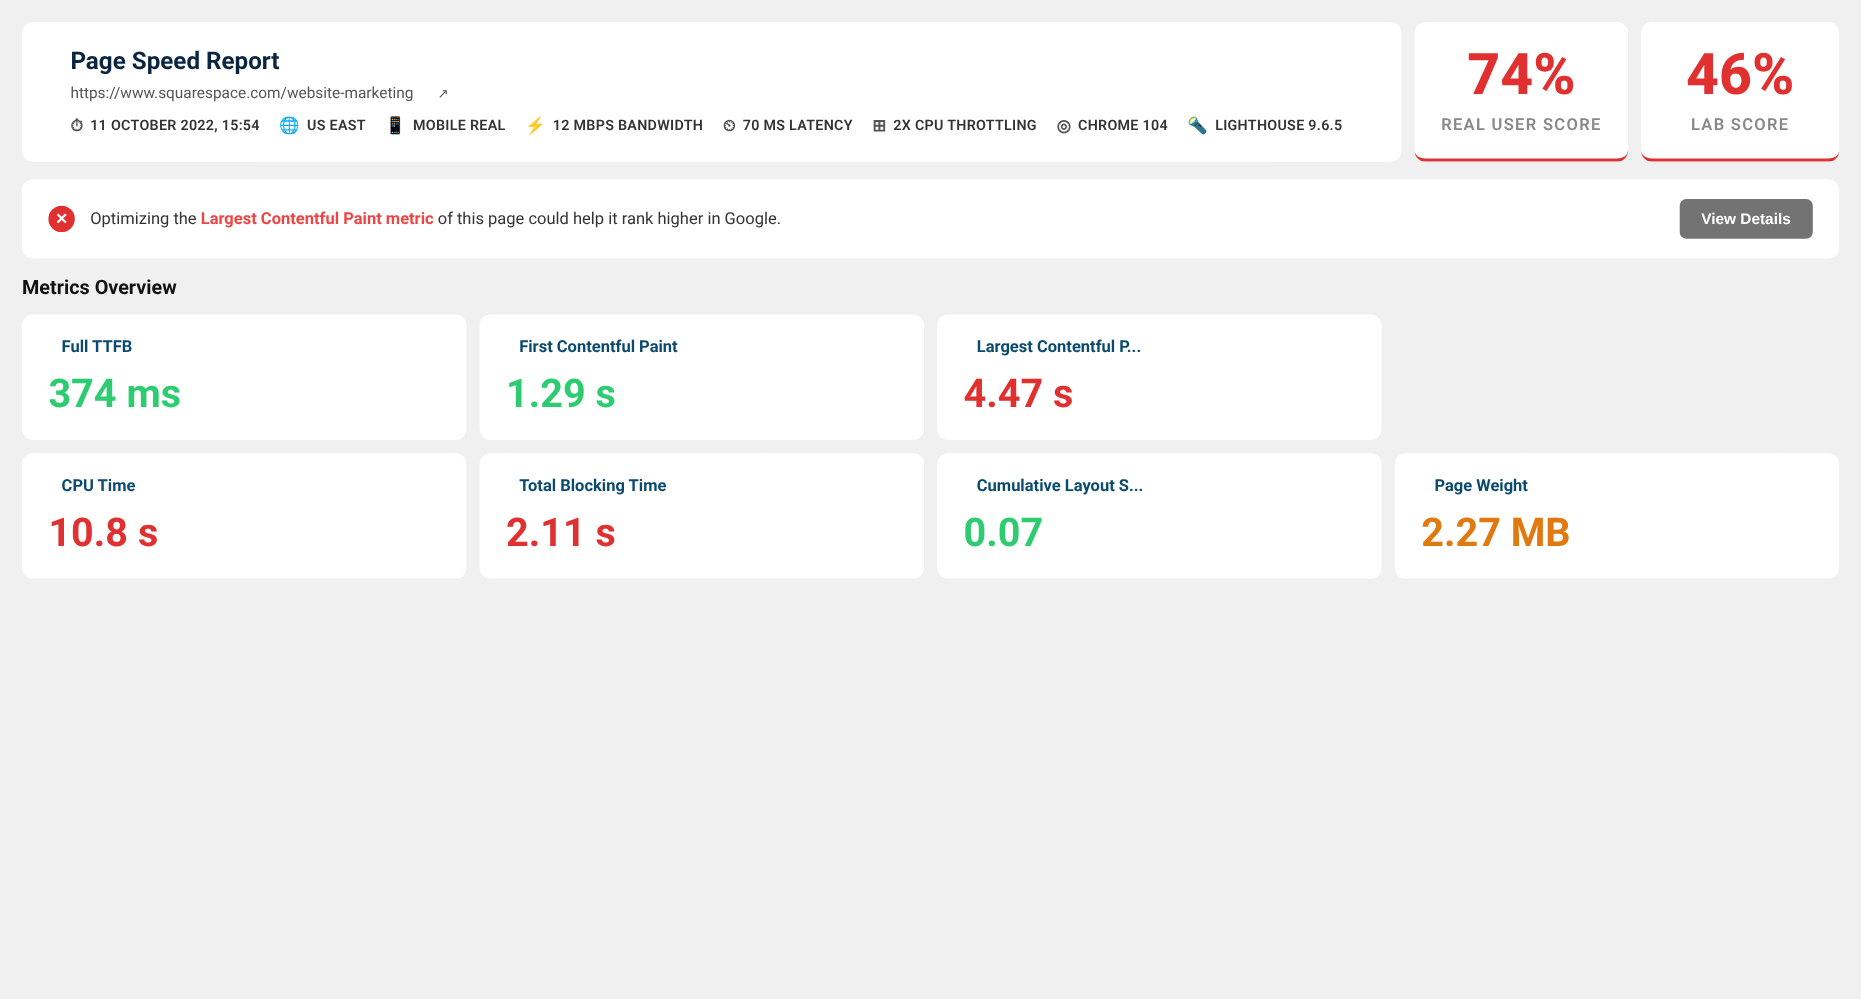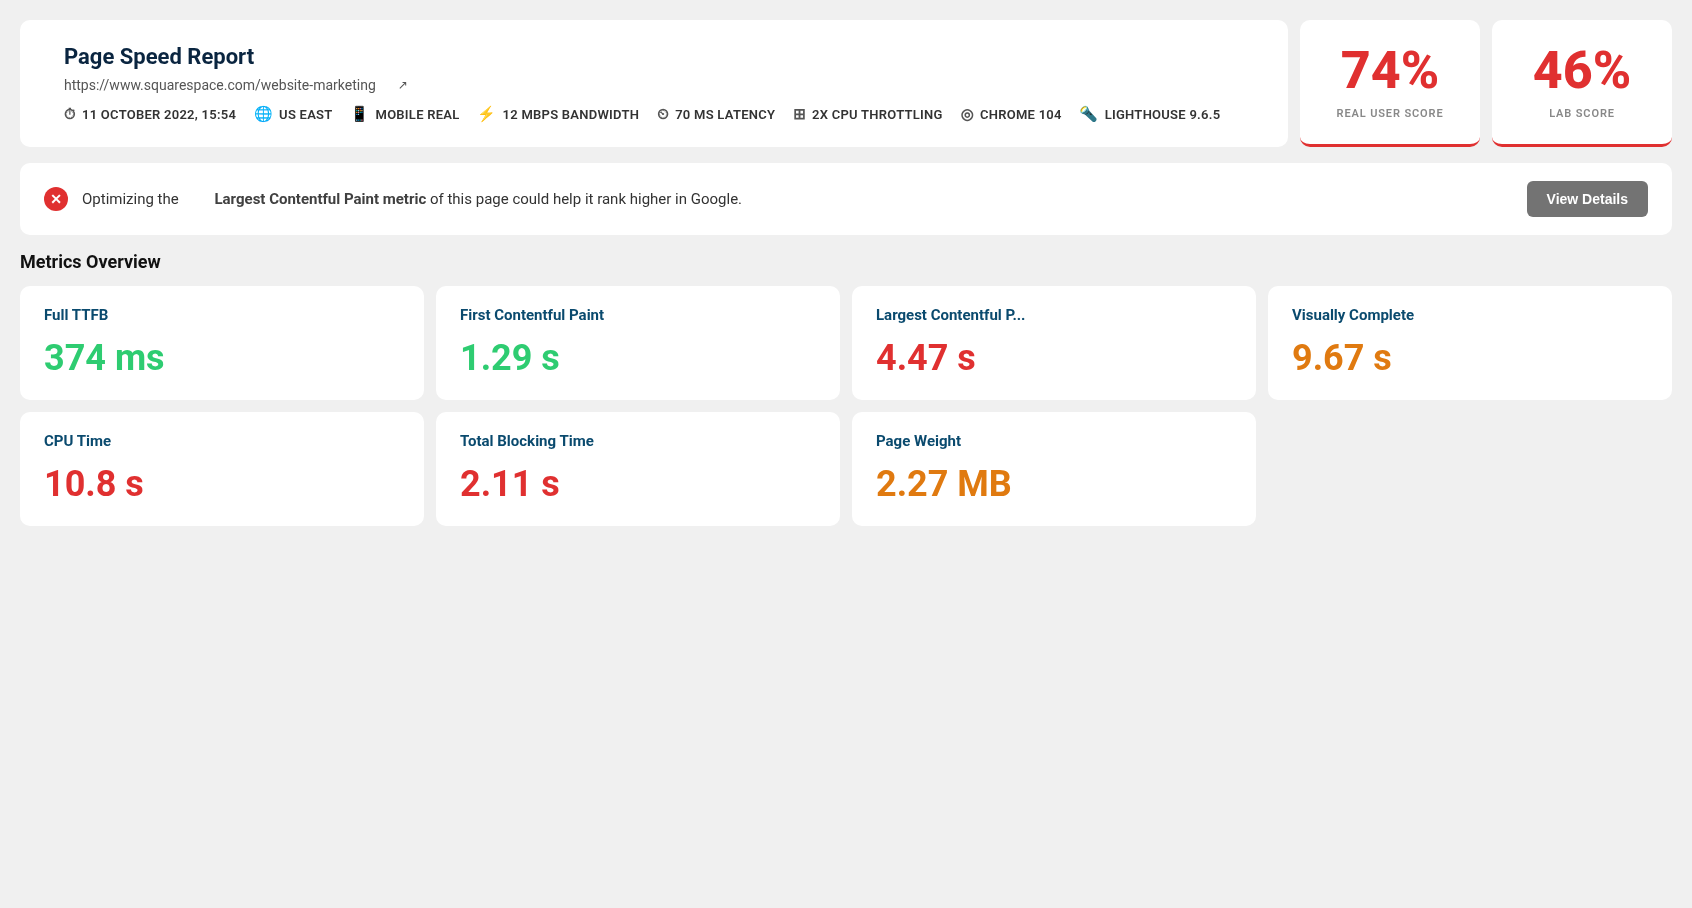--- a/index.html
+++ b/index.html
@@ -81,21 +81,21 @@
 
     .score-value {
       font-size: 52px;
       font-weight: 800;
       color: #e03030;
       line-height: 1;
       margin-bottom: 10px;
     }
 
     .score-label {
-      font-size: 11px;
+      font-size: 15px;
       font-weight: 600;
       color: #888;
       letter-spacing: 0.08em;
       text-align: center;
     }
 
     .alert-card {
       background: #fff;
       border-radius: 10px;
       padding: 18px 24px;
@@ -120,22 +120,21 @@
     }
 
     .alert-text {
       font-size: 15px;
       color: #333;
       flex: 1;
     }
 
     .alert-text strong {
       font-weight: 700;
-      color: #404040;
-      margin-left: 32px;
+      color: #ef4444;
     }
 
     .view-details-btn {
       background: #737373;
       color: #fff;
       border: none;
       border-radius: 6px;
       padding: 10px 20px;
       font-size: 14px;
       font-weight: 600;
@@ -161,20 +160,21 @@
       background: #fff;
       border-radius: 10px;
       padding: 20px 24px 24px;
     }
 
     .metric-name {
       font-size: 15px;
       font-weight: 700;
       color: #0a4a6e;
       margin-bottom: 16px;
+      margin-left: 12px;
     }
 
     .metric-value {
       font-size: 36px;
       font-weight: 700;
       line-height: 1;
     }
 
     .color-green { color: #2ecc71; }
     .color-red { color: #e03030; }
@@ -255,32 +255,32 @@
         <div class="metric-value color-green">374 ms</div>
       </div>
       <div class="metric-card">
         <div class="metric-name">First Contentful Paint</div>
         <div class="metric-value color-green">1.29 s</div>
       </div>
       <div class="metric-card">
         <div class="metric-name">Largest Contentful P...</div>
         <div class="metric-value color-red">4.47 s</div>
       </div>
-      <div class="metric-card">
-        <div class="metric-name">Visually Complete</div>
-        <div class="metric-value color-orange">9.67 s</div>
-      </div>
     </div>
   <div class="metrics-grid" id="metrics-grid-2">
       <div class="metric-card">
         <div class="metric-name">CPU Time</div>
         <div class="metric-value color-red">10.8 s</div>
       </div>
       <div class="metric-card">
         <div class="metric-name">Total Blocking Time</div>
         <div class="metric-value color-red">2.11 s</div>
       </div>
       <div class="metric-card">
+        <div class="metric-name">Cumulative Layout S...</div>
+        <div class="metric-value color-green">0.07</div>
+      </div>
+      <div class="metric-card">
         <div class="metric-name">Page Weight</div>
         <div class="metric-value color-orange">2.27 MB</div>
       </div>
     </div>
 </div>
 
 </body></html>

